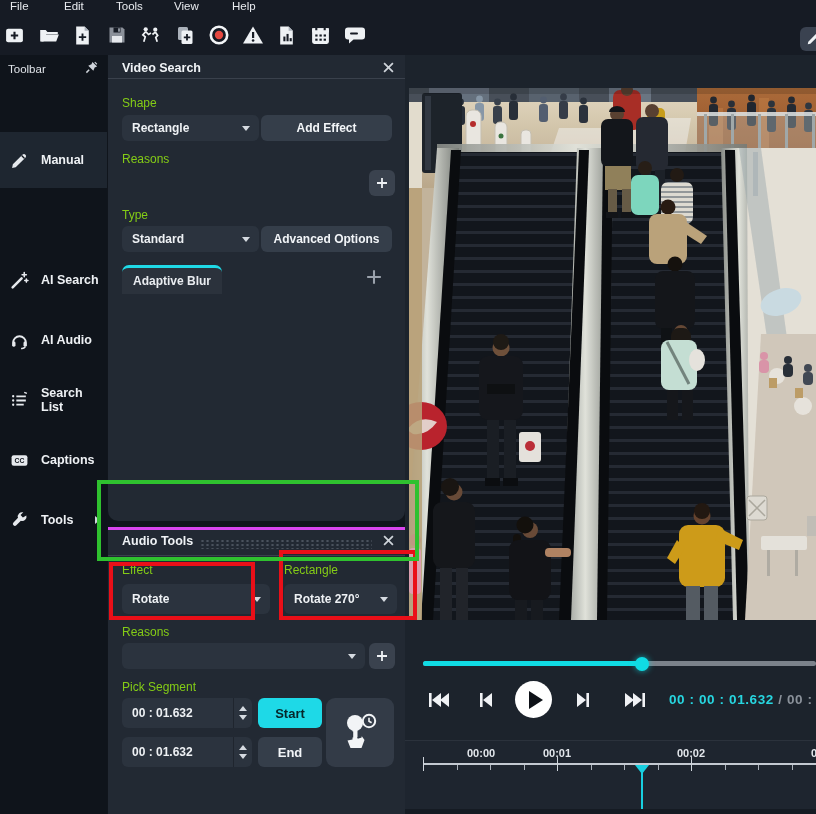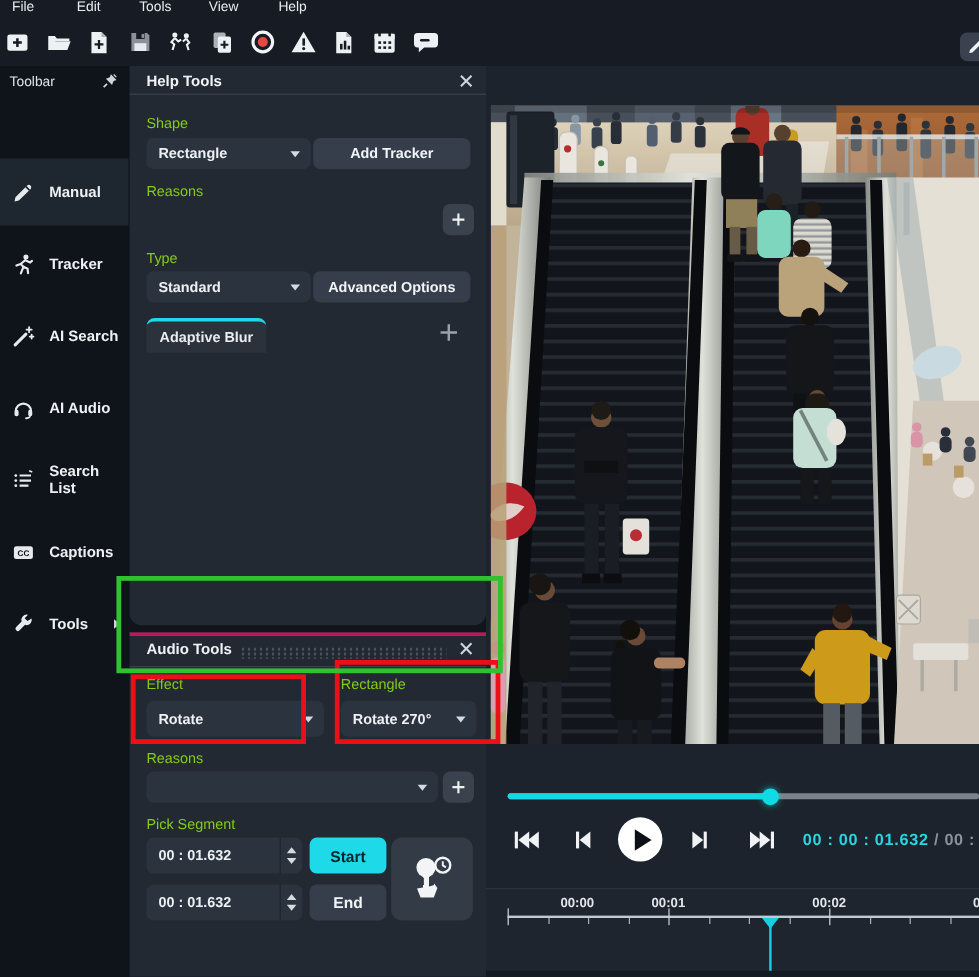--- a/index.html
+++ b/index.html
@@ -15,21 +15,21 @@
   #sidebar{position:absolute;left:0;top:55px;width:107px;height:759px;background:#0f141b;}
   #sb-head{position:absolute;left:8px;top:8px;font-size:11.5px;color:#dfe3e8;}
   #sb-pin{position:absolute;right:9px;top:6px;}
   .sb-item{position:absolute;left:0;width:107px;height:56px;display:flex;align-items:center;gap:12px;padding-left:10px;box-sizing:border-box;cursor:pointer;}
   .sb-item.active{background:#1e2630;}
   .sb-item .lbl{font-size:12.5px;font-weight:600;color:#eef1f4;}
   .sb-arrow{position:absolute;right:7px;width:0;height:0;border-left:5px solid #cfd4da;border-top:4px solid transparent;border-bottom:4px solid transparent;}
   
   .panel{position:absolute;left:108px;width:297px;background:#222933;box-sizing:border-box;}
   #vt-panel{top:55px;height:466px;border-radius:0 0 10px 10px;}
-  #at-panel{top:527px;height:287px;border-top:3px solid #be185d;}
+  #at-panel{top:527px;height:287px;border-top:3px solid #d946ef;}
   .p-title{position:absolute;left:14px;top:6px;font-size:12.5px;font-weight:700;color:#f0f3f6;}
   .p-close{position:absolute;right:11px;top:7px;cursor:pointer;}
   .p-divider{position:absolute;left:0;right:0;height:1px;background:#3a414c;}
   .flabel{position:absolute;font-size:12px;color:#84cc16;}
   .dd{position:absolute;height:26px;background:#2b333e;border-radius:6px;display:flex;align-items:center;
       font-size:12px;font-weight:600;color:#eef1f4;padding:0 10px;box-sizing:border-box;cursor:pointer;}
   .dd .caret{position:absolute;right:9px;width:0;height:0;border-top:5px solid #d5dae0;border-left:4.5px solid transparent;border-right:4.5px solid transparent;}
   .btn{position:absolute;height:26px;background:#353e4a;border-radius:6px;display:flex;align-items:center;justify-content:center;
       font-size:12px;font-weight:700;color:#f2f5f8;cursor:pointer;}
   .plusbtn{position:absolute;width:26px;height:26px;background:#3a424e;border-radius:6px;display:flex;align-items:center;justify-content:center;cursor:pointer;}
@@ -202,29 +202,20 @@
 
     <div class="sb-item active" style="top:77px">
       <span>
           <svg width="19" height="19" viewBox="0 0 18 18">
             <path d="M2 16l.7-3.4L12 3.3a2 2 0 012.8 2.8L5.4 15.3z" fill="#e6e9ed"></path>
             <path d="M11 4.3l2.8 2.8" stroke="#0f141b" stroke-width="1.2"></path>
           </svg>
         </span>
       <span class="lbl">Manual</span>
     </div>
-    <div class="sb-item" style="top:137px">
-      <span>
-          <svg width="19" height="19" viewBox="0 0 18 18">
-            <circle cx="11" cy="3" r="2" fill="#e6e9ed"></circle>
-            <path d="M10.5 5.5L6.8 8.5l2.3 2.2L7 16M9.1 10.7l3.2 1.6.4 3.5M6.8 8.5L3.5 9.8M10.5 5.5l3.8 1.8 1.5-1.2" stroke="#e6e9ed" stroke-width="1.7" fill="none" stroke-linecap="round"></path>
-          </svg>
-        </span>
-      <span class="lbl">Tracker</span>
-    </div>
     <div class="sb-item" style="top:197px">
       <span>
           <svg width="19" height="19" viewBox="0 0 18 18">
             <path d="M2.5 15.5L11 7" stroke="#e6e9ed" stroke-width="2.4" stroke-linecap="round"></path>
             <path d="M13.5 1.5v4M11.5 3.5h4M15.5 7.5v3M14 9h3" stroke="#e6e9ed" stroke-width="1.5" stroke-linecap="round"></path>
           </svg>
         </span>
       <span class="lbl">AI Search</span>
     </div>
     <div class="sb-item" style="top:257px">
@@ -264,34 +255,34 @@
           <svg width="19" height="19" viewBox="0 0 18 18">
             <path d="M15.5 4.2a4.1 4.1 0 01-5.2 5L6 13.5a1.9 1.9 0 11-2.7-2.7L7.6 6.5a4.1 4.1 0 015-5.2L10 3.9l2.2 2.2z" fill="#e6e9ed"></path>
           </svg>
         </span>
       <span class="lbl">Tools</span>
       <span class="sb-arrow"></span>
     </div>
   </div>
 
   <div class="panel" id="vt-panel">
-    <div class="p-title">Help Tools</div>
+    <div class="p-title">Video Search</div>
     <span class="p-close">
       <svg width="11" height="11" viewBox="0 0 10 10">
           <path d="M1 1l8 8M9 1l-8 8" stroke="#cfd4da" stroke-width="1.6"></path>
         </svg>
       </span>
     <div class="p-divider" style="top:23px"></div>
 
     <div class="flabel" style="left:14px;top:41px">Shape</div>
     <div class="dd" style="left:14px;top:60px;width:137px">
       <span>Rectangle</span>
         <span class="caret"></span>
     </div>
-    <div class="btn" style="left:153px;top:60px;width:131px">Add Tracker</div>
+    <div class="btn" style="left:153px;top:60px;width:131px">Add Effect</div>
 
     <div class="flabel" style="left:14px;top:97px">Reasons</div>
     <div class="plusbtn" style="left:261px;top:115px">
       <svg width="12" height="12" viewBox="0 0 12 12">
           <path d="M6 1v10M1 6h10" stroke="#eef1f4" stroke-width="1.8"></path>
         </svg>
       </div>
 
     <div class="flabel" style="left:14px;top:153px">Type</div>
     <div class="dd" style="left:14px;top:171px;width:137px">

